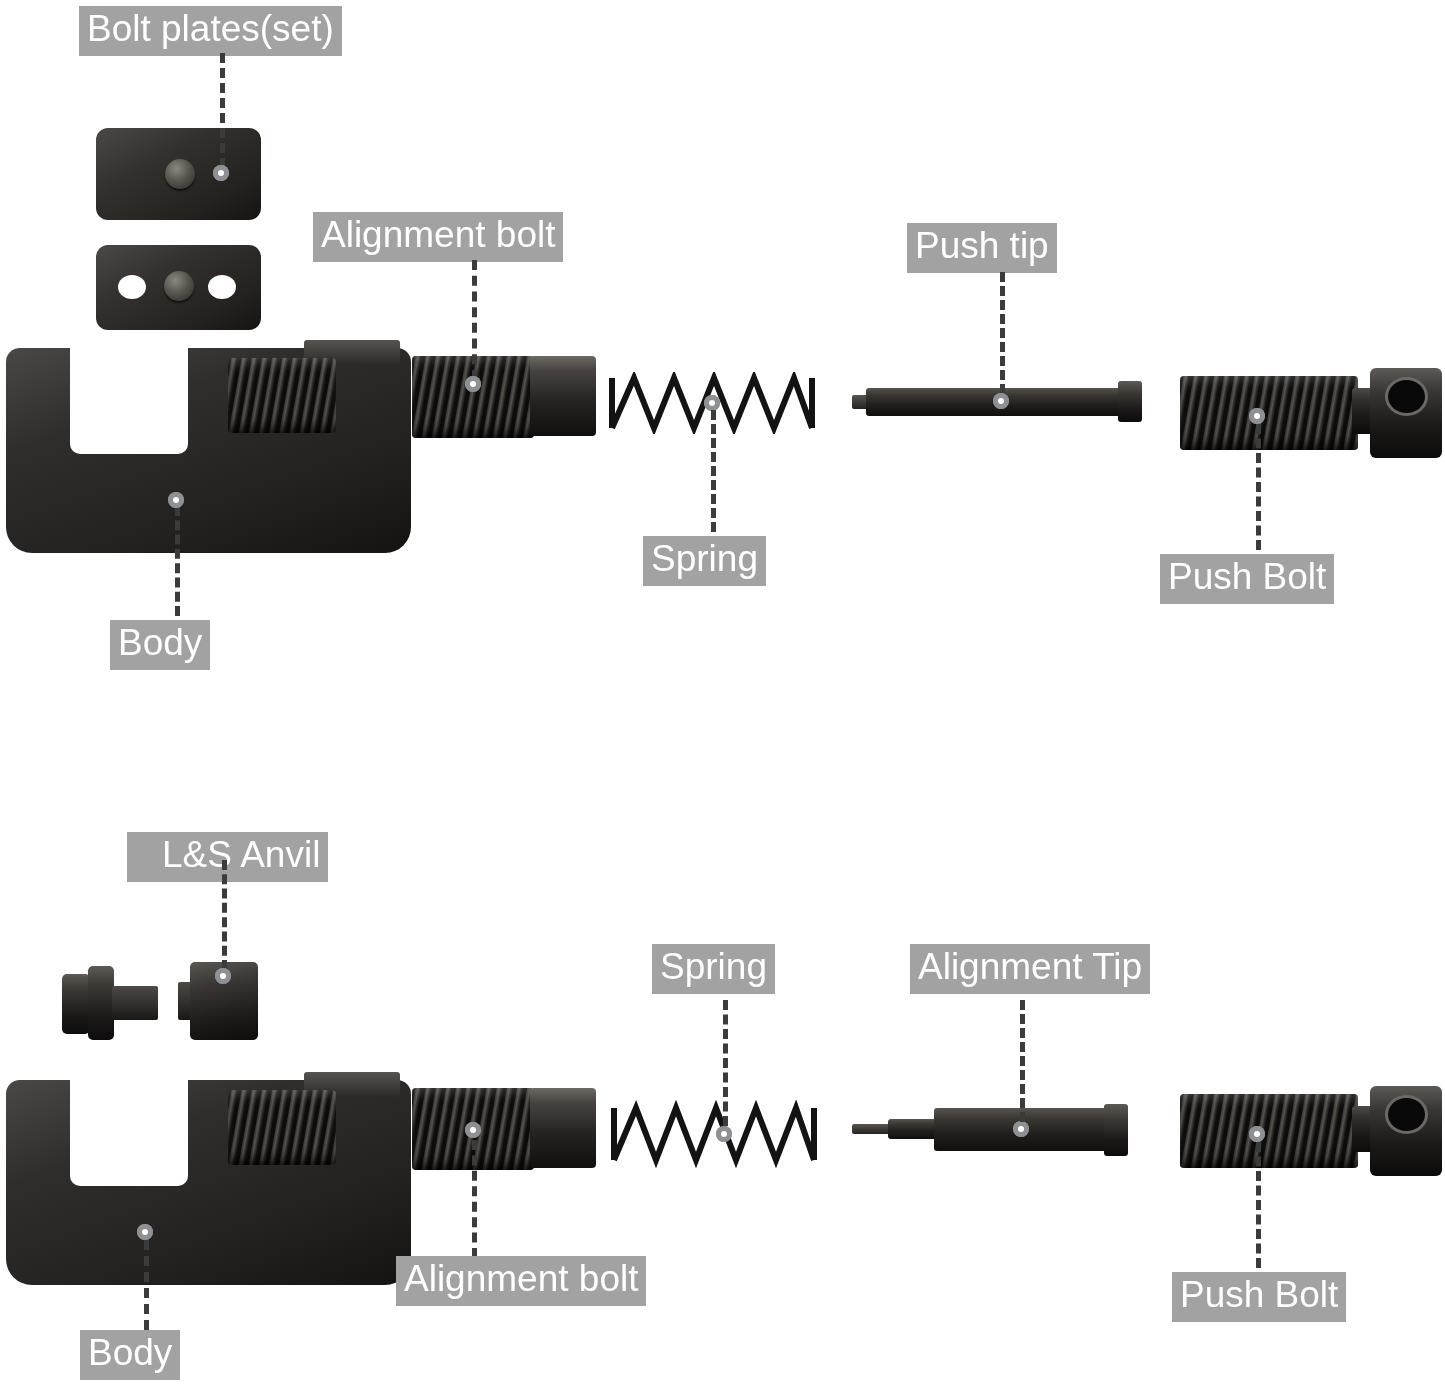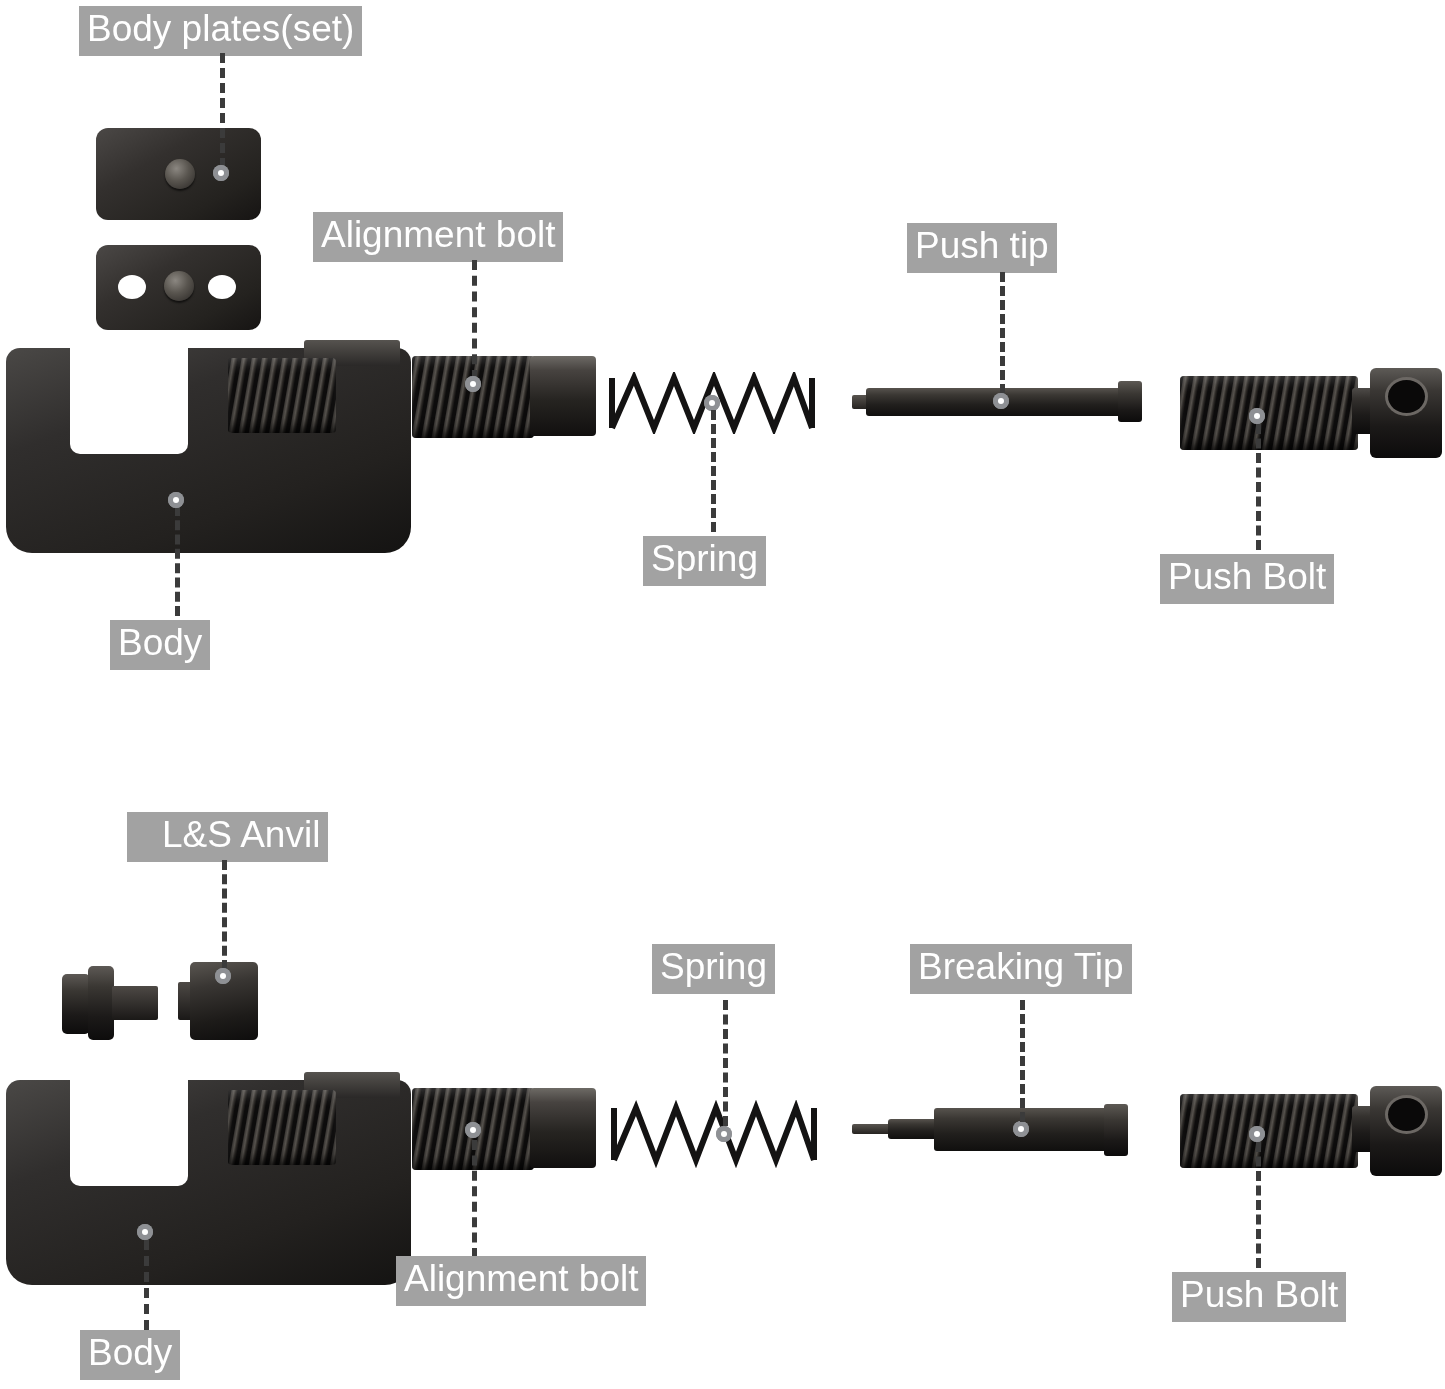--- a/index.html
+++ b/index.html
@@ -165,21 +165,21 @@
   <div class="plate" style="left:96px;top:128px;width:165px;height:92px;">
     <div class="boss" style="left:69px;top:31px;width:30px;height:30px;"></div>
   </div>
   <div class="plate" style="left:96px;top:245px;width:165px;height:85px;">
     <div class="hole" style="left:22px;top:30px;width:28px;height:24px;"></div>
     <div class="boss" style="left:68px;top:26px;width:30px;height:30px;"></div>
     <div class="hole" style="left:112px;top:30px;width:28px;height:24px;"></div>
   </div>
 
   <div class="label" style="left:79px;top:6px;">
-    <span>Body plates(set)</span>
+    <span>Bolt plates(set)</span>
   </div>
   <div class="leader" style="left:220px;top:53px;height:115px;"></div>
   <div class="dot" style="left:213px;top:165px;"></div>
 
   <div class="body-part" style="left:6px;top:348px;width:405px;height:205px;">
     <div class="outer"></div>
     <div class="mouth" style="left:64px;top:-2px;width:118px;height:108px;"></div>
     <div class="lip" style="left:298px;top:-8px;width:96px;height:26px;"></div>
   </div>
 
@@ -231,21 +231,21 @@
     <span>Push Bolt</span>
   </div>
 
   <div class="anvil-flange" style="left:62px;top:974px;width:28px;height:60px;"></div>
   <div class="anvil-flange" style="left:88px;top:966px;width:26px;height:74px;"></div>
   <div class="anvil-nub" style="left:112px;top:986px;width:46px;height:34px;"></div>
 
   <div class="anvil-nub" style="left:178px;top:982px;width:18px;height:38px;"></div>
   <div class="anvil-block" style="left:190px;top:962px;width:68px;height:78px;"></div>
 
-  <div class="label" style="left:127px;top:812px;padding-left:35px;">
+  <div class="label" style="left:127px;top:832px;padding-left:35px;">
     <span>L&amp;S Anvil</span>
   </div>
   <div class="leader" style="left:222px;top:860px;height:110px;"></div>
   <div class="dot" style="left:215px;top:968px;"></div>
 
   <div class="body-part" style="left:6px;top:1080px;width:405px;height:205px;">
     <div class="outer"></div>
     <div class="mouth" style="left:64px;top:-2px;width:118px;height:108px;"></div>
     <div class="lip" style="left:298px;top:-8px;width:96px;height:26px;"></div>
   </div>
@@ -278,21 +278,21 @@
   </div>
 
   <div class="pin-tip" style="left:852px;top:1124px;width:40px;height:10px;"></div>
   <div class="pin-shaft" style="left:888px;top:1119px;width:52px;height:20px;"></div>
   <div class="pin-shaft" style="left:934px;top:1108px;width:175px;height:43px;"></div>
   <div class="pin-head" style="left:1104px;top:1104px;width:24px;height:52px;"></div>
 
   <div class="dot" style="left:1013px;top:1121px;"></div>
   <div class="leader" style="left:1020px;top:1000px;height:122px;"></div>
   <div class="label" style="left:910px;top:944px;">
-    <span>Breaking Tip</span>
+    <span>Alignment Tip</span>
   </div>
 
   <div class="thread" style="left:1180px;top:1094px;width:178px;height:74px;"></div>
   <div class="smooth-shaft" style="left:1352px;top:1106px;width:42px;height:46px;"></div>
   <div class="sqhead" style="left:1370px;top:1086px;width:72px;height:90px;">
     <div class="hole" style="left:18px;top:12px;width:37px;height:33px;"></div>
   </div>
   <div class="dot" style="left:1249px;top:1126px;"></div>
   <div class="leader" style="left:1256px;top:1142px;height:126px;"></div>
   <div class="label" style="left:1172px;top:1272px;">

